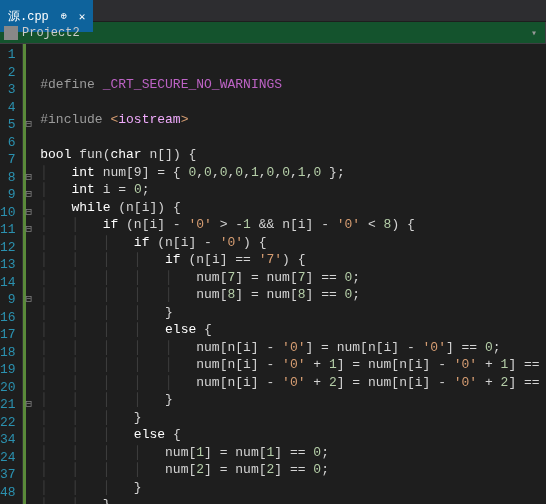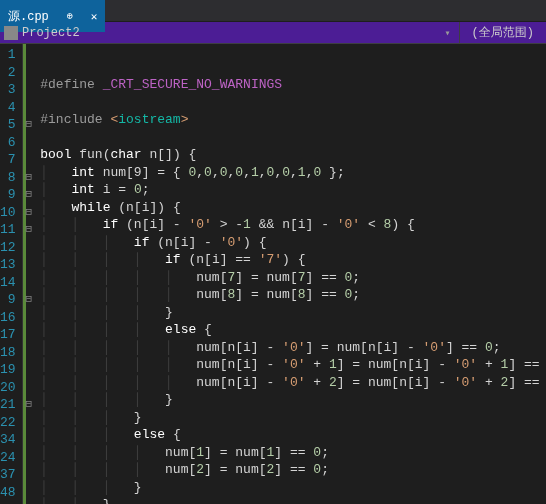--- a/index.html
+++ b/index.html
@@ -18,28 +18,28 @@
   display: flex;
   align-items: stretch;
   border-bottom: 1px solid #1e1e1e;
 }
 .tab {
   display: flex;
   align-items: center;
   padding: 16px 8px;
   background: #0e639c;
   color: #fff;
-  gap: 18px;
+  gap: 12px;
   font-size: 12px;
 }
 .tab .pin { font-size: 10px; }
 .tab .close { font-size: 11px; cursor: pointer; }
 .sub-bar {
   height: 22px;
-  background: #4c1d95;
+  background: #14532d;
   display: flex;
   align-items: center;
   border-bottom: 1px solid #3e3e42;
   font-size: 12px;
 }
 .project-icon {
   width: 14px; height: 14px;
   background: #888;
   margin: 0 4px 0 4px;
   display: inline-block;
@@ -84,21 +84,21 @@
   line-height: 17.5px;
   position: relative;
   margin-top: 30px;
 }
 .code-line { height: 17.5px; }
 .kw { color: #ffffff; }
 .str { color: #d69d72; }
 .num { color: #b5cea8; }
 .pp { color: #9b9b9b; }
 .ppv { color: #bd63c5; }
-.std { color: #14b8a6; text-align: right; }
+.std { color: #f0abfc; text-align: right; }
 .op { color: #d4d4d4; }
 .ch { color: #d69d72; }
 .guide { color: #404040; }
 </style>
 </head>
 <body>
 
 <div class="tab-bar">
   <div class="tab">
     <span>源.cpp</span>
@@ -106,21 +106,20 @@
     <span class="close">✕</span>
   </div>
 </div>
 
 <div class="sub-bar">
   <span class="project-icon"></span>
   <span class="project-name">Project2</span>
   <span class="dd-spacer"></span>
   <span class="dd-arrow">▾</span>
   <span class="divider"></span>
-  <span class="scope">(全局范围)</span>
 </div>
 
 <div class="editor">
   <div class="gutter" id="gutter">
       <div>1</div>
       <div>2</div>
       <div>3</div>
       <div>4</div>
       <div>5</div>
       <div>6</div>

